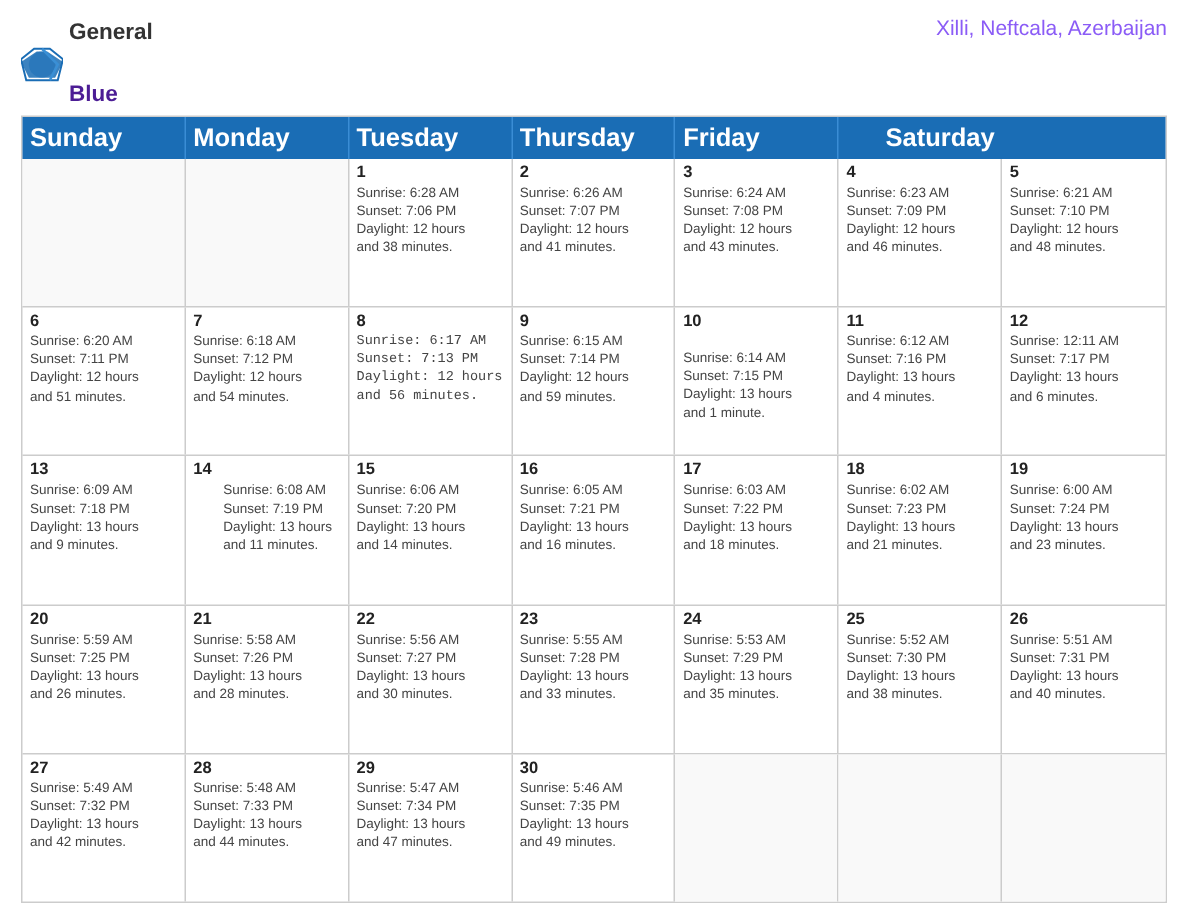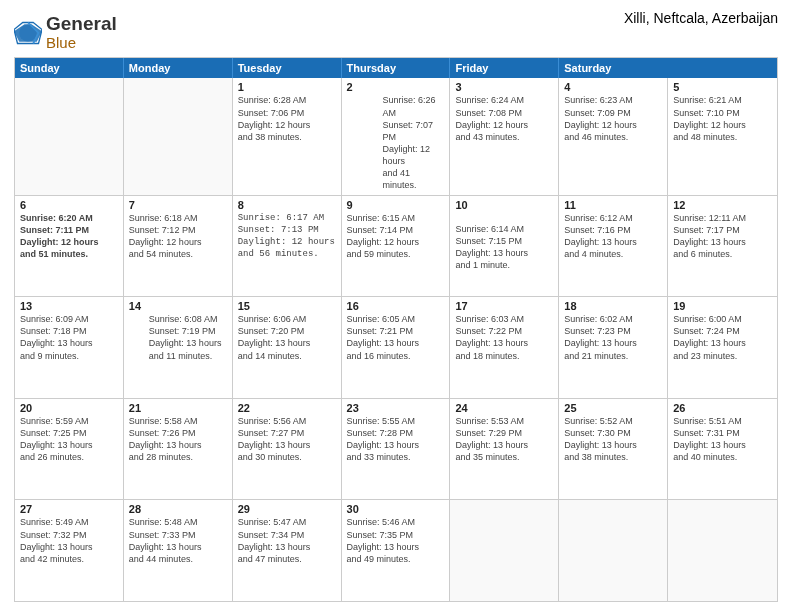--- a/index.html
+++ b/index.html
@@ -27,66 +27,67 @@
       display: flex;
       align-items: center;
       margin-top: 4px;
     }
     .logo-text {
       display: flex;
       flex-direction: column;
       line-height: 1.1;
     }
     .logo-general {
-      font-size: 19px;
+      font-size: 15px;
       font-weight: bold;
       color: #333;
     }
     .logo-blue {
       font-size: 15px;
-      font-weight: normal;
-      color: #a16207;
+      font-weight: bold;
+      color: #4c1d95;
+      margin-top: 24px;
     }
     .logo-icon {
       width: 28px;
       height: 28px;
       margin-right: 4px;
     }
     .title-block {
       text-align: right;
     }
     .title-month {
       font-size: 32px;
       font-weight: bold;
       color: #333;
     }
     .title-location {
       font-size: 14px;
-      color: #000000;
+      color: #8b5cf6;
     }
     .calendar {
       flex: 1;
       display: flex;
       flex-direction: column;
       border: 1px solid #ccc;
     }
     .cal-header {
       display: grid;
       grid-template-columns: repeat(7, 1fr);
       background-color: #1a6db5;
     }
     .cal-header-cell {
       color: #fff;
-      font-size: 11px;
+      font-size: 17px;
       font-weight: bold;
       padding: 4px 5px;
       border-right: 1px solid #3a8dd5;
       text-align: left;
     }
-    .cal-header-cell:last-child { border-right: none; }
+    .cal-header-cell:last-child { border-right: none; text-align: right; }
     .cal-body {
       flex: 1;
       display: flex;
       flex-direction: column;
     }
     .cal-row {
       flex: 1;
       display: grid;
       grid-template-columns: repeat(7, 1fr);
       border-top: 1px solid #ccc;
@@ -153,21 +154,21 @@
           <div class="cal-cell empty"></div>
           <div class="cal-cell">
             <span class="day-number">1</span>
             <div class="day-info" style="white-space: pre-line;">Sunrise: 6:28 AM
 Sunset: 7:06 PM
 Daylight: 12 hours
 and 38 minutes.</div>
           </div>
           <div class="cal-cell">
             <span class="day-number">2</span>
-            <div class="day-info" style="white-space: pre-line; margin-left: 36px;">Sunrise: 6:26 AM
+            <div class="day-info" style="white-space: pre-line;">Sunrise: 6:26 AM
 Sunset: 7:07 PM
 Daylight: 12 hours
 and 41 minutes.</div>
           </div>
           <div class="cal-cell">
             <span class="day-number">3</span>
             <div class="day-info" style="white-space: pre-line;">Sunrise: 6:24 AM
 Sunset: 7:08 PM
 Daylight: 12 hours
 and 43 minutes.</div>
@@ -183,21 +184,21 @@
             <span class="day-number">5</span>
             <div class="day-info" style="white-space: pre-line;">Sunrise: 6:21 AM
 Sunset: 7:10 PM
 Daylight: 12 hours
 and 48 minutes.</div>
           </div>
         </div>
         <div class="cal-row">
           <div class="cal-cell">
             <span class="day-number">6</span>
-            <div class="day-info" style="white-space: pre-line; font-weight: bold;">Sunrise: 6:20 AM
+            <div class="day-info" style="white-space: pre-line;">Sunrise: 6:20 AM
 Sunset: 7:11 PM
 Daylight: 12 hours
 and 51 minutes.</div>
           </div>
           <div class="cal-cell">
             <span class="day-number">7</span>
             <div class="day-info" style="white-space: pre-line;">Sunrise: 6:18 AM
 Sunset: 7:12 PM
 Daylight: 12 hours
 and 54 minutes.</div>

